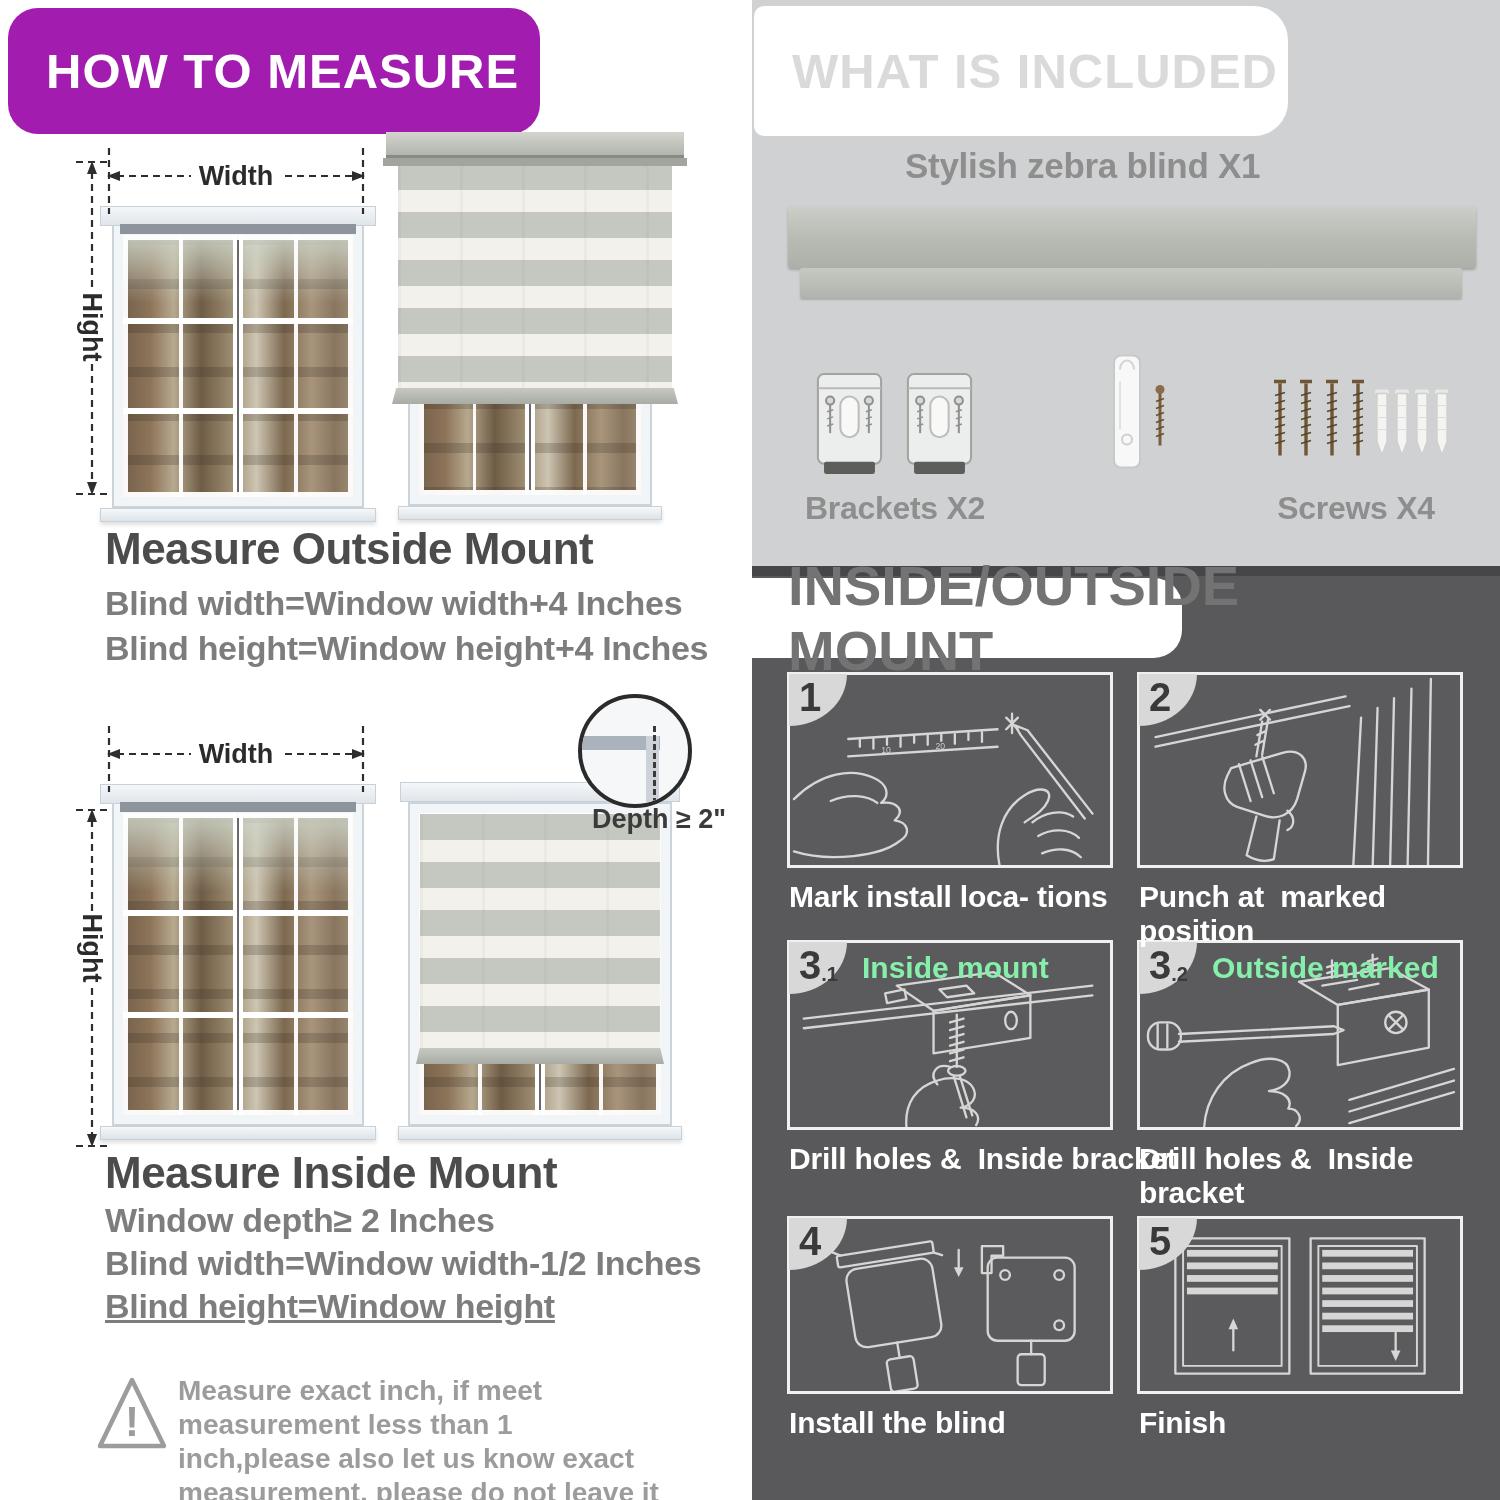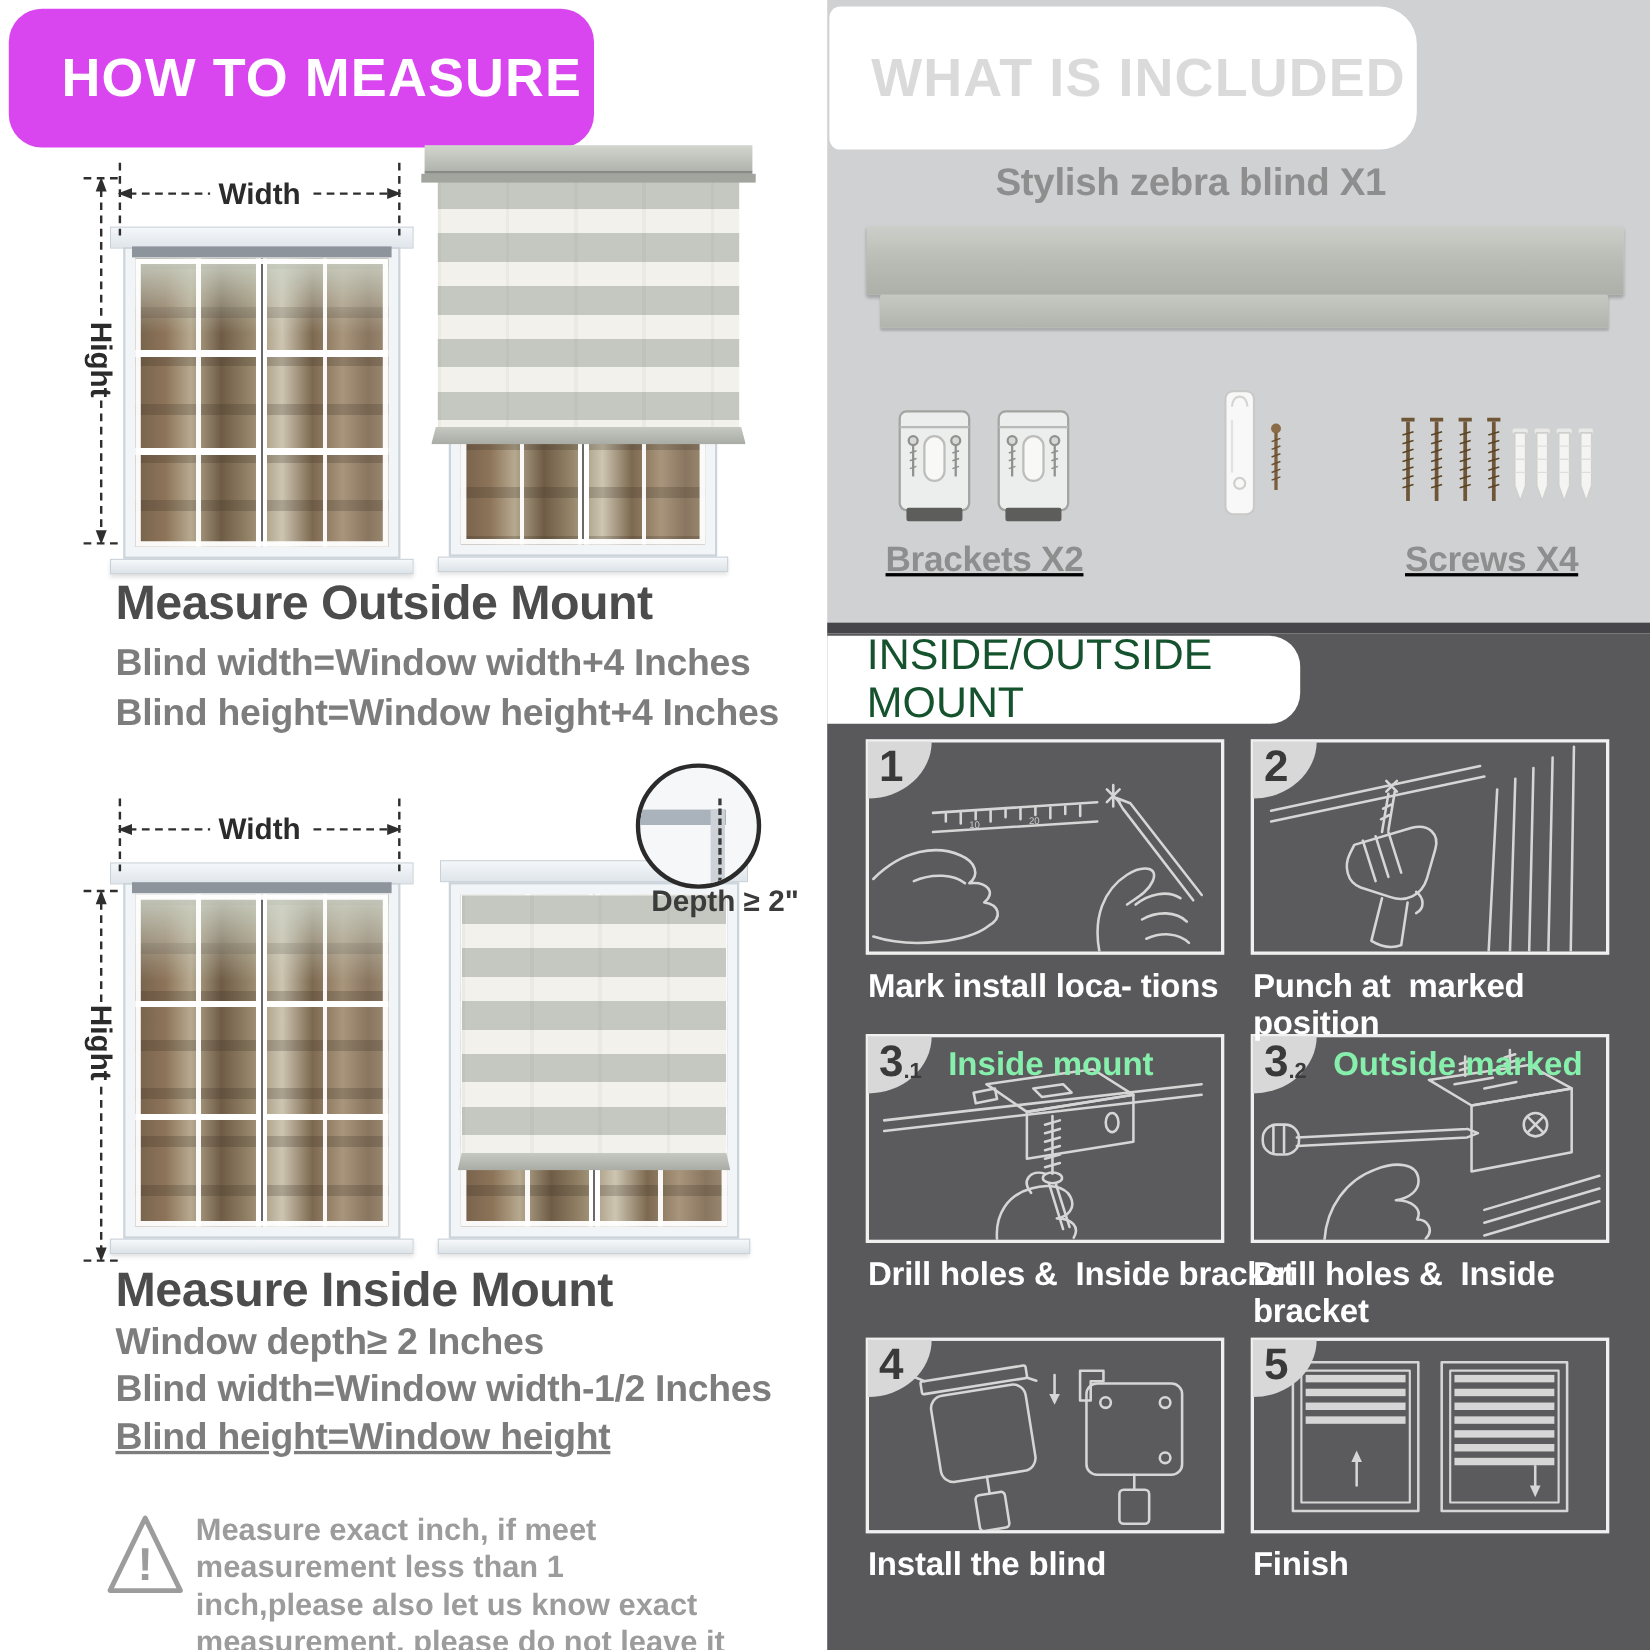--- a/index.html
+++ b/index.html
@@ -2,26 +2,26 @@
 <html><head>
 <meta charset="utf-8">
 <style>
   html,body{margin:0;padding:0;background:#fff;font-family:"Liberation Sans",sans-serif;}
   .canvas{position:relative;width:1500px;height:1500px;background:#fff;overflow:hidden;}
   .canvas *{box-sizing:border-box;}
   .ab{position:absolute;}
 
   
   .pill{position:absolute;display:flex;align-items:center;}
-  .pill-gray{left:8px;top:8px;width:532px;height:126px;background:#d946ef;border-radius:30px;padding-left:48px;}
+  .pill-gray{left:8px;top:8px;width:532px;height:126px;background:#a21caf;border-radius:30px;padding-left:38px;}
   .pill-gray span{font-size:49px;font-weight:700;color:#ffffff;letter-spacing:1px;}
   .pill-white{left:754px;top:6px;width:534px;height:130px;background:#ffffff;border-radius:10px 34px 34px 10px;padding-left:38px;}
   .pill-white span{font-size:49px;font-weight:700;color:#dadada;letter-spacing:1px;}
   .pill-hdr2{left:752px;top:578px;width:430px;height:80px;background:#ffffff;border-radius:0 28px 28px 0;padding-left:36px;z-index:3;}
-  .pill-hdr2 span{font-size:39px;font-weight:400;color:#14532d;}
+  .pill-hdr2 span{font-size:56px;font-weight:700;color:#737373;}
 
   
   .mheading{position:absolute;margin:0;font-size:44px;font-weight:700;color:#4c4c4c;letter-spacing:-0.5px;}
   .bline{position:absolute;margin:0;font-size:34px;font-weight:700;color:#7d7d7d;letter-spacing:-0.3px;}
   .warn-text{position:absolute;left:178px;top:1374px;width:492px;font-size:28px;line-height:34px;font-weight:600;color:#9c9c9c;}
 
   
   .winframe{position:absolute;background:#f2f5f8;border:2px solid #ccd4db;z-index:1;}
   .photo{position:absolute;inset:9px;
     background:
@@ -58,21 +58,21 @@
   .c-h{position:absolute;left:-6%;top:36%;width:80%;height:13%;background:#aab2bb;}
   .c-v{position:absolute;left:60%;top:36%;width:13%;height:70%;background:#ccd2d8;}
   .c-d{position:absolute;left:67%;top:26%;height:74%;border-left:3px dashed #3a3a3a;}
   .depth-label{position:absolute;left:592px;top:804px;width:190px;font-size:27px;font-weight:700;color:#3b3b3b;z-index:8;}
 
   
   .inc-bg{position:absolute;left:752px;top:0;width:748px;height:566px;background:#d0d1d2;}
   .prod-label{position:absolute;left:905px;top:146px;font-size:35px;font-weight:700;color:#8e8e8e;letter-spacing:-0.3px;}
   .rail-main{position:absolute;left:788px;top:206px;width:688px;height:62px;border-radius:3px;background:linear-gradient(180deg,#cccfc9,#b9bcb4 50%,#adb0a8);box-shadow:0 2px 3px rgba(0,0,0,.22);}
   .rail-sub{position:absolute;left:800px;top:268px;width:662px;height:30px;border-radius:2px;background:linear-gradient(180deg,#c6c9c1,#b1b4ac);box-shadow:0 2px 2px rgba(0,0,0,.18);}
-  .hw{position:absolute;display:flex;flex-direction:column;align-items:center;text-decoration:underline;}
+  .hw{position:absolute;display:flex;flex-direction:column;align-items:center;}
   .hwicons{height:132px;display:flex;align-items:flex-end;gap:12px;}
   .hwlabel{margin-top:10px;font-size:32px;font-weight:700;color:#8e8e8e;letter-spacing:-0.3px;white-space:nowrap;}
 
   
   .dark-band{position:absolute;left:752px;top:566px;width:748px;height:10px;background:#46464a;}
   .dark-bg{position:absolute;left:752px;top:576px;width:748px;height:924px;background:#59595b;}
   .panel{position:absolute;border:3px solid #f0f0f0;background:#5b5b5d;z-index:2;}
   .illus{position:absolute;inset:0;width:100%;height:100%;}
   .badge{position:absolute;top:-1px;left:-1px;width:58px;height:52px;background:#d8d8d8;border-radius:0 0 100% 0;z-index:2;display:flex;padding-left:10px;}
   .badge .n{font-size:40px;line-height:46px;font-weight:800;color:#3a3a3a;}

